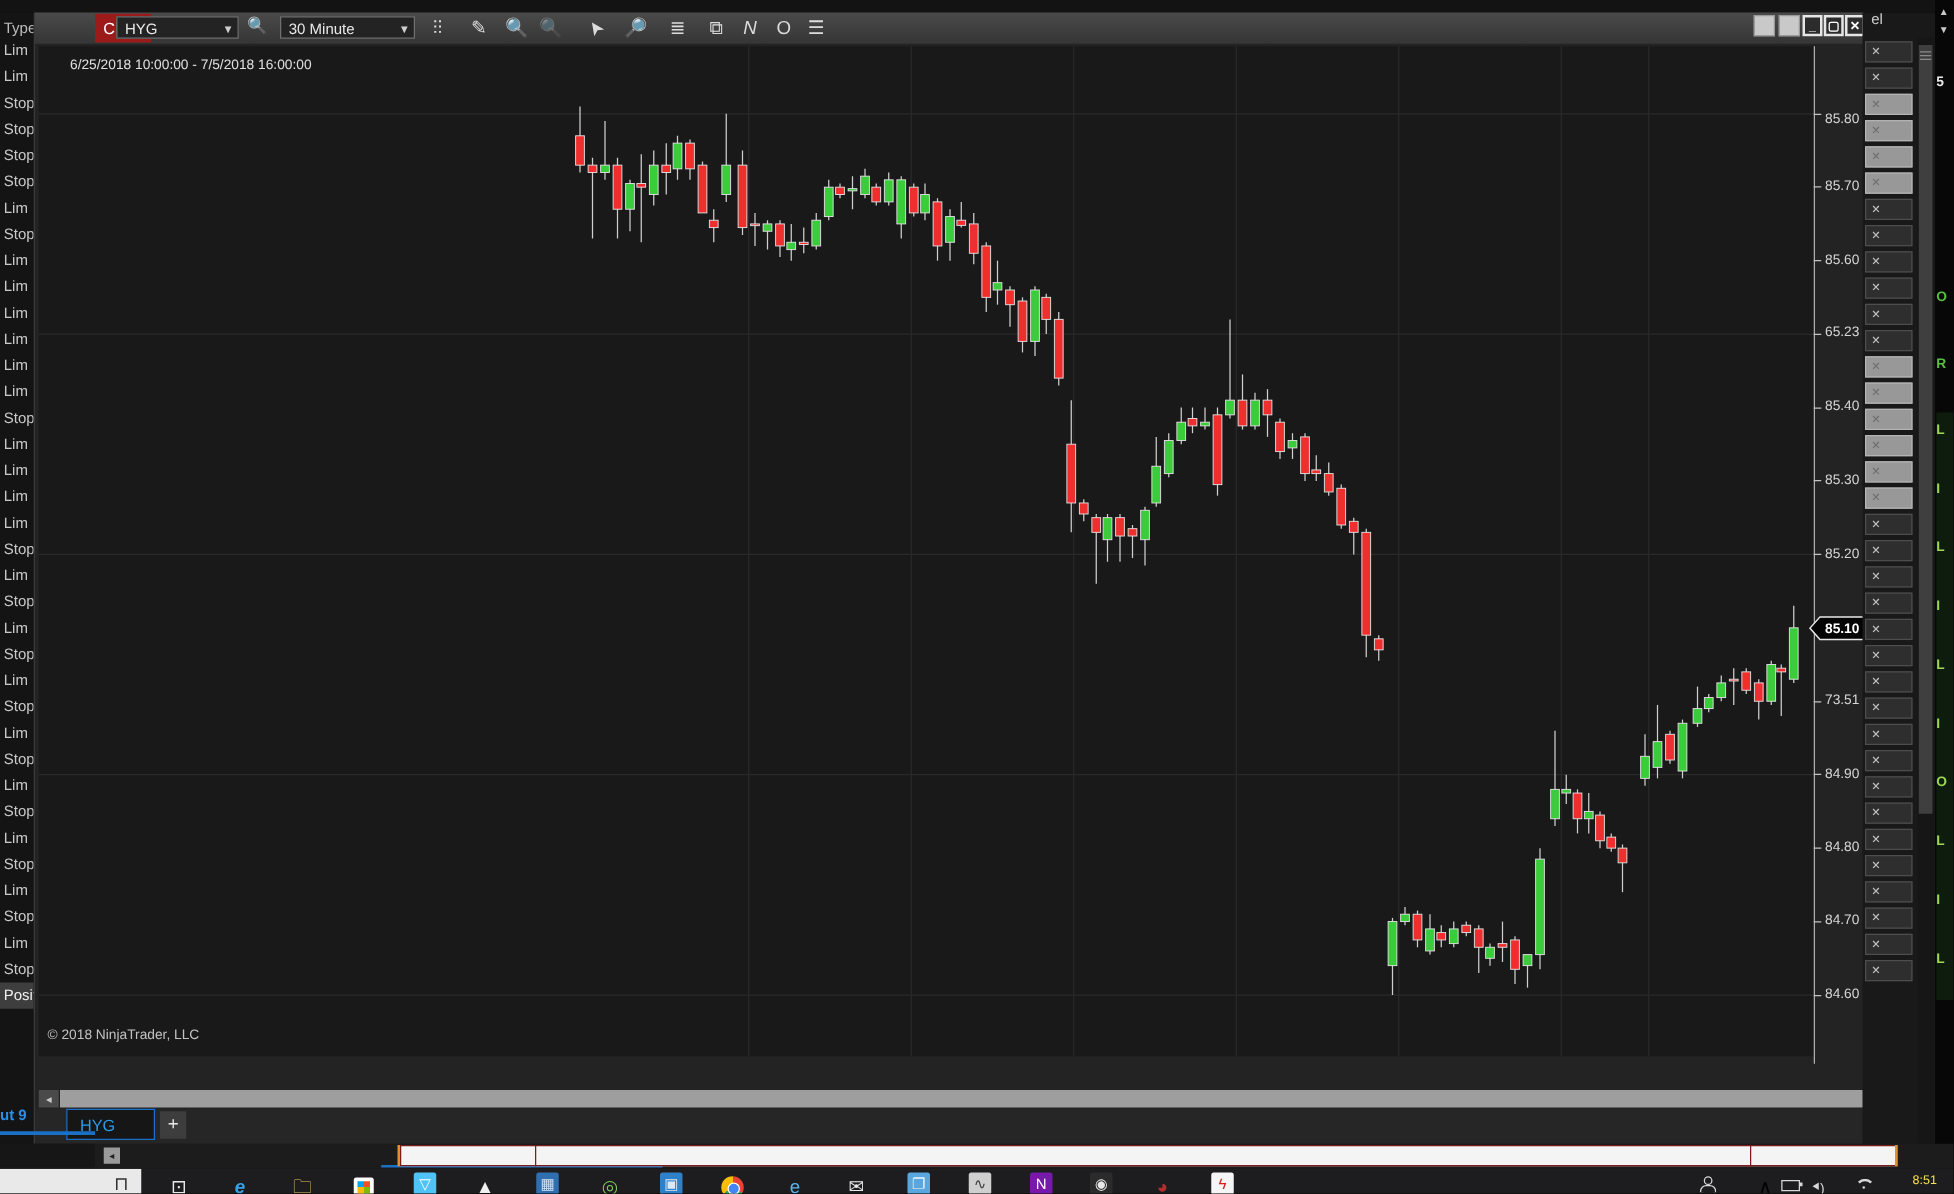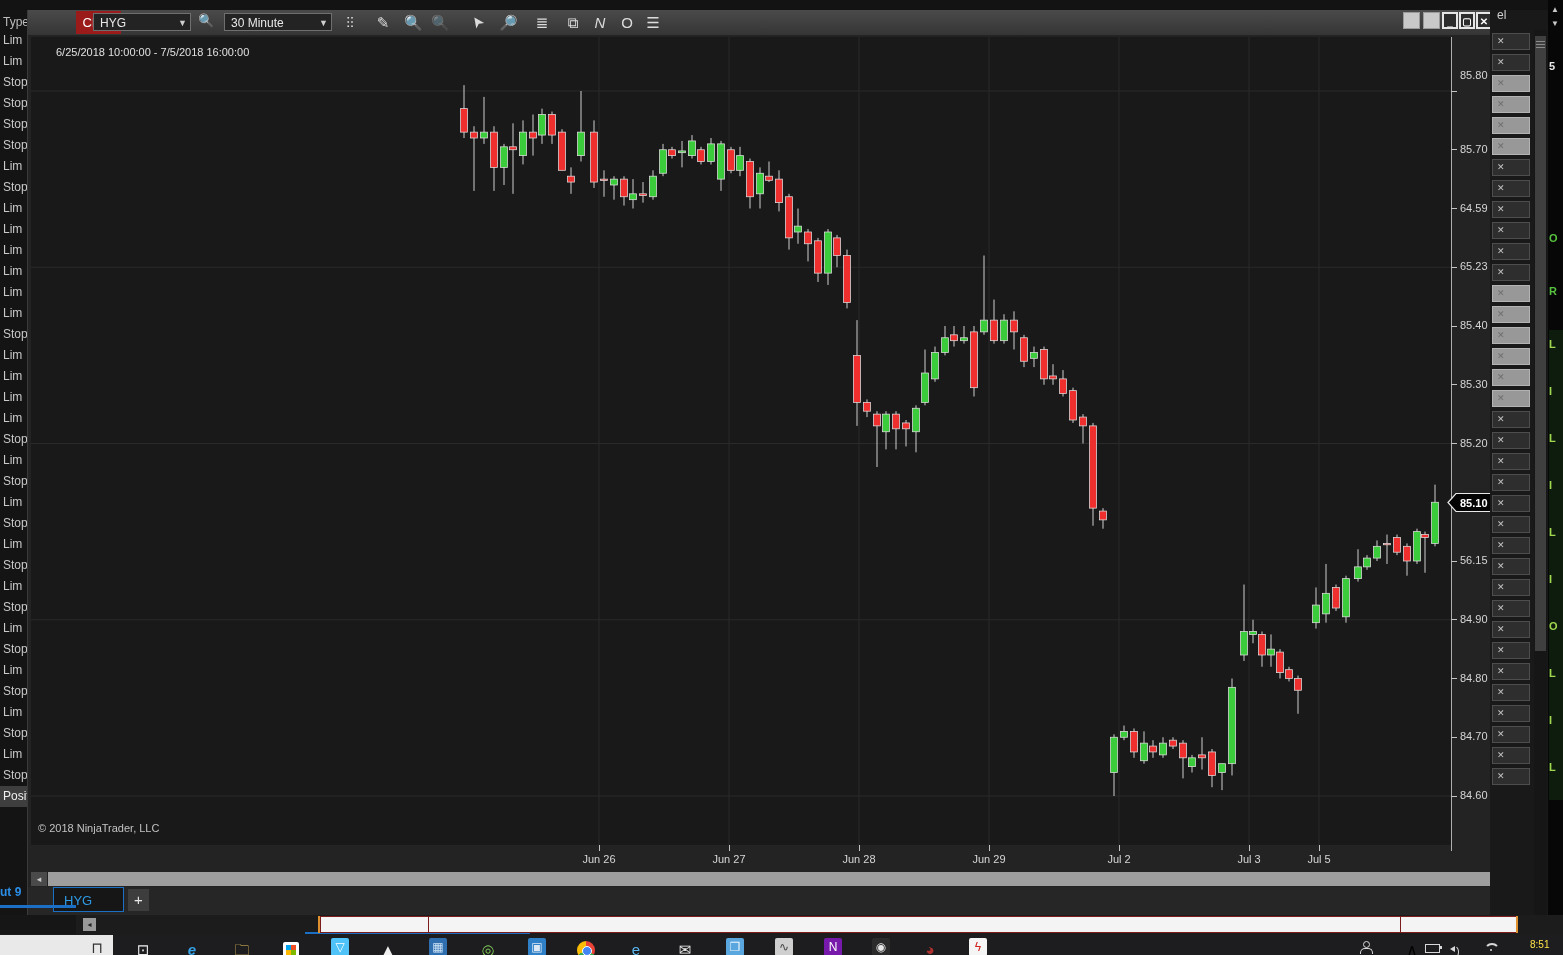--- a/index.html
+++ b/index.html
@@ -373,59 +373,43 @@
           <rect x="1390.5" y="497.56249999999727" width="7" height="2.937499999997385" fill="#ef2e2e" stroke="#e0e0e0" stroke-width="0.75"></rect>
           <line x1="1404" y1="447.625000000001" x2="1404" y2="509.312499999995" stroke="#cfcfcf" stroke-width="1"></line>
           <rect x="1400.5" y="465.25000000000165" width="7" height="41.12499999999608" fill="#3bcc3b" stroke="#e0e0e0" stroke-width="0.75"></rect>
         </svg>
       <div class="abs txt" style="left:7px;top:9px;font-size:11px;color:#e0e0e0;padding-left:18px;">6/25/2018 10:00:00 - 7/5/2018 16:00:00</div>
       <div class="abs txt" style="left:7px;top:785px;color:#c2c2c2;">© 2018 NinjaTrader, LLC</div>
     </div>
     <div class="abs" id="axisline"></div>
     <div class="abs" id="paxis" style="left:1423px;top:27px;width:40px;height:814px;">
         <div class="ptick" style="left: 0px; top: 53.5px;"></div>
-        <div class="plabel" style="left: 9px; top: 32px;">85.80</div>
+        <div class="plabel" style="left: 9px; top: 52px;">85.80</div>
         <div class="ptick" style="left: 0px; top: 112.25px;"></div>
         <div class="plabel" style="left: 9px; top: 105.75px;">85.70</div>
         <div class="ptick" style="left: 0px; top: 171px;"></div>
-        <div class="plabel" style="left: 9px; top: 164.5px;">64.59</div>
+        <div class="plabel" style="left: 9px; top: 164.5px;">85.60</div>
         <div class="ptick" style="left: 0px; top: 229.75px;"></div>
         <div class="plabel" style="left: 9px; top: 223.25px;">65.23</div>
         <div class="ptick" style="left: 0px; top: 288.5px;"></div>
         <div class="plabel" style="left: 9px; top: 282px;">85.40</div>
         <div class="ptick" style="left: 0px; top: 347.25px;"></div>
         <div class="plabel" style="left: 9px; top: 340.75px;">85.30</div>
         <div class="ptick" style="left: 0px; top: 406px;"></div>
         <div class="plabel" style="left: 9px; top: 399.5px;">85.20</div>
         <div class="ptick" style="left: 0px; top: 523.5px;"></div>
-        <div class="plabel" style="left: 9px; top: 517px;">56.15</div>
+        <div class="plabel" style="left: 9px; top: 517px;">73.51</div>
         <div class="ptick" style="left: 0px; top: 582.25px;"></div>
         <div class="plabel" style="left: 9px; top: 575.75px;">84.90</div>
         <div class="ptick" style="left: 0px; top: 641px;"></div>
         <div class="plabel" style="left: 9px; top: 634.5px;">84.80</div>
         <div class="ptick" style="left: 0px; top: 699.75px;"></div>
         <div class="plabel" style="left: 9px; top: 693.25px;">84.70</div>
         <div class="ptick" style="left: 0px; top: 758.5px;"></div>
         <div class="plabel" style="left: 9px; top: 752px;">84.60</div>
-      </div>
-    <div class="abs" id="daxis" style="left:0;top:835px;width:1423px;height:26px;">
-        <div class="dtick" style="left: 571px; top: 0px;"></div>
-        <div class="dlabel" style="left: 541px; top: 8px;">Jun 26</div>
-        <div class="dtick" style="left: 701px; top: 0px;"></div>
-        <div class="dlabel" style="left: 671px; top: 8px;">Jun 27</div>
-        <div class="dtick" style="left: 831px; top: 0px;"></div>
-        <div class="dlabel" style="left: 801px; top: 8px;">Jun 28</div>
-        <div class="dtick" style="left: 961px; top: 0px;"></div>
-        <div class="dlabel" style="left: 931px; top: 8px;">Jun 29</div>
-        <div class="dtick" style="left: 1091px; top: 0px;"></div>
-        <div class="dlabel" style="left: 1061px; top: 8px;">Jul 2</div>
-        <div class="dtick" style="left: 1221px; top: 0px;"></div>
-        <div class="dlabel" style="left: 1191px; top: 8px;">Jul 3</div>
-        <div class="dtick" style="left: 1291px; top: 0px;"></div>
-        <div class="dlabel" style="left: 1261px; top: 8px;">Jul 5</div>
       </div>
 
     <div class="abs" id="hscroll">
       <div id="hleft">◂</div>
       <div id="hthumb"></div>
     </div>
 
     <div class="abs" id="tabbar">
       <div id="tab-hyg">HYG</div>
       <div id="addtab">+</div>

